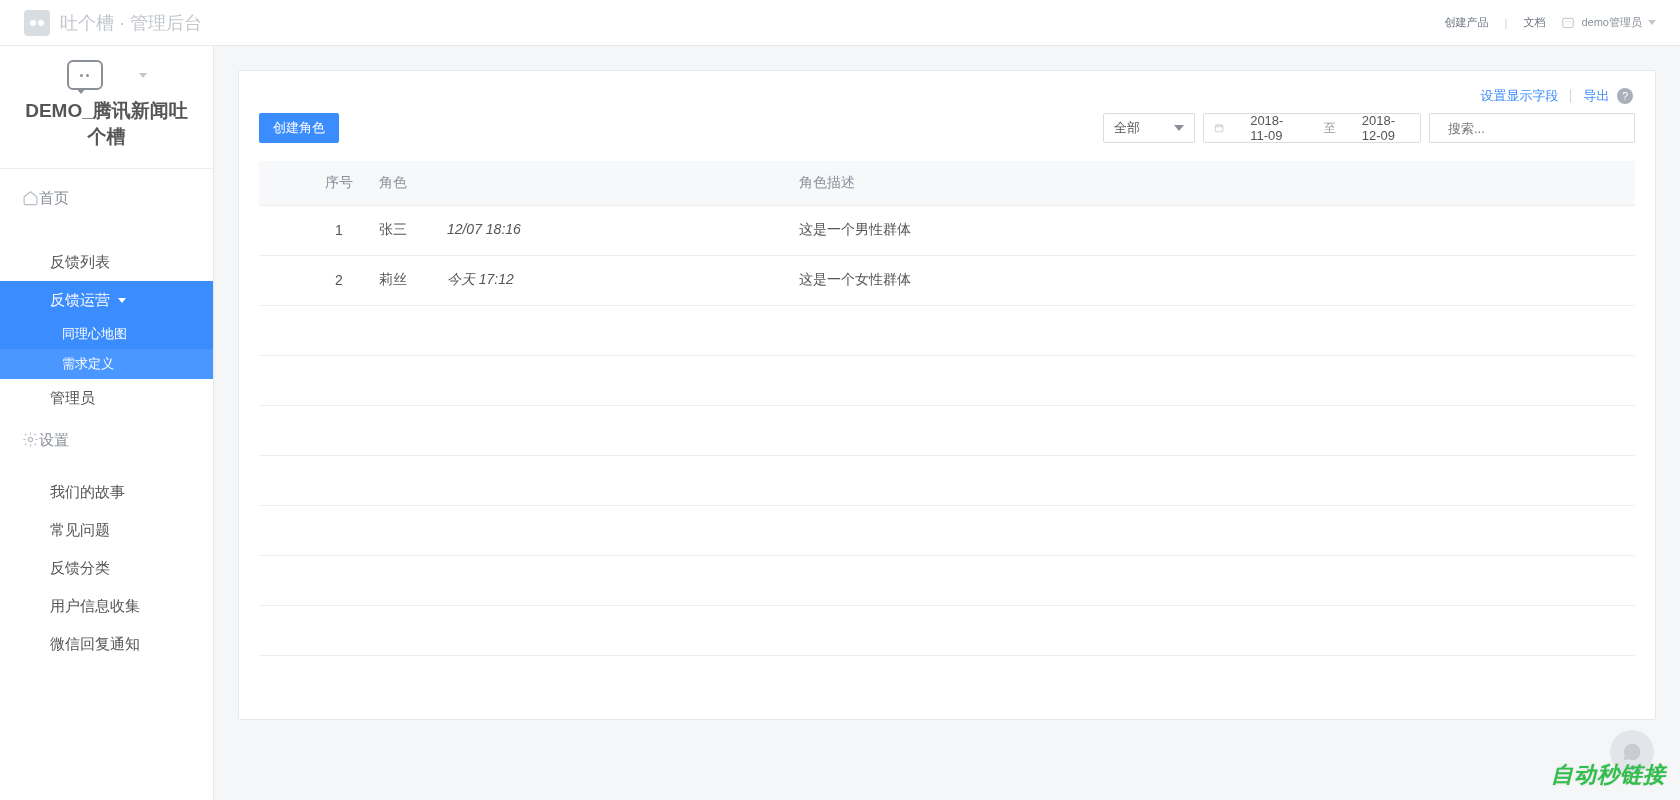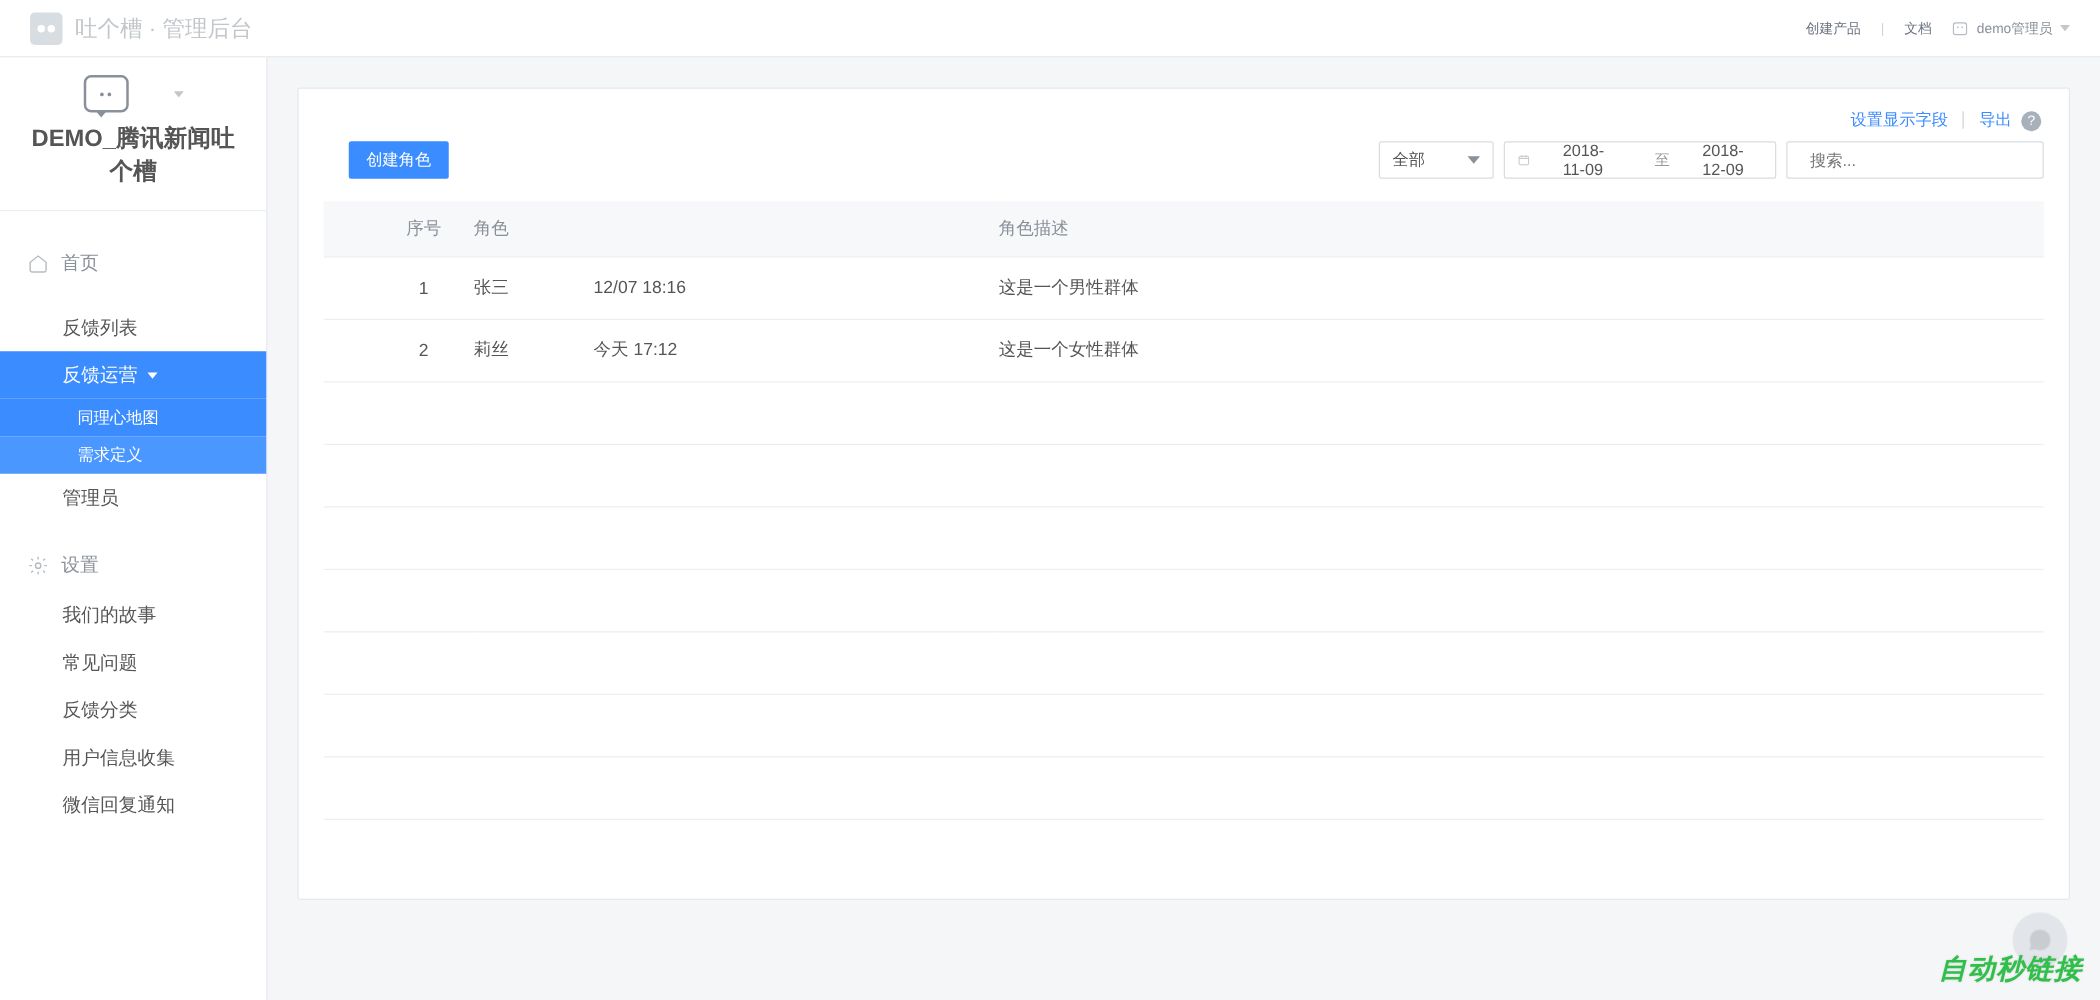--- a/index.html
+++ b/index.html
@@ -17,54 +17,54 @@
   .layout { display: flex; height: calc(800px - 46px); }
   .sidebar { width: 214px; background: #fff; border-right: 1px solid #e6e8eb; display: flex; flex-direction: column; }
   .proj { padding: 14px 16px 18px; border-bottom: 1px solid #eceef0; }
   .proj-icon-row { display: flex; align-items: center; justify-content: center; gap: 36px; margin-bottom: 8px; }
   .proj-title { font-size: 19px; color: #555; text-align: center; font-weight: 700; }
   .chat-icon { width: 36px; height: 30px; border: 2px solid #8a9099; border-radius: 6px; position: relative; display: flex; align-items: center; justify-content: center; }
   .chat-icon::after { content: ""; position: absolute; bottom: -6px; left: 7px; width: 0; height: 0; border-left: 5px solid transparent; border-right: 5px solid transparent; border-top: 6px solid #8a9099; }
   .chat-dots { display: flex; gap: 3px; }
   .chat-dots span { width: 3px; height: 3px; background: #8a9099; border-radius: 50%; }
   .nav { padding-top: 20px; font-size: 15px; color: #6b7280; }
-  .nav-section { padding: 0 22px; height: 42px; display: flex; align-items: center; gap: 10px; color: #8a9099; }
+  .nav-section { padding: 0 22px; height: 42px; display: flex; color: #8a9099; }
   .nav-item { padding: 0 22px 0 50px; height: 38px; display: flex; align-items: center; color: #555; cursor: pointer; }
   .nav-item.active-parent { background: #3b8cff; color: #fff; justify-content: flex-start; gap: 8px; }
   .nav-sub { padding: 0 22px 0 62px; height: 30px; display: flex; align-items: center; font-size: 13px; background: #4a97ff; color: #fff; cursor: pointer; }
   .nav-sub.current { background: #3b8cff; }
   .icon-home, .icon-box, .icon-gear { width: 17px; height: 17px; display: inline-block; }
   .ico { fill: none; stroke: #b6bcc3; stroke-width: 1.6; }
   
   .main { flex: 1; padding: 24px; overflow: auto; }
   .panel { background: #fff; border: 1px solid #e6e8eb; border-radius: 2px; min-height: 650px; padding: 18px 20px 0; position: relative; }
   .panel-top-links { position: absolute; top: 16px; right: 22px; display: flex; align-items: center; gap: 12px; font-size: 13px; color: #3b8cff; margin-left: 24px; }
   .panel-top-links .div { width: 1px; height: 14px; background: #d0d4d9; }
   .help-badge { width: 16px; height: 16px; border-radius: 50%; background: #a8b0b9; color: #fff; font-size: 11px; display: inline-flex; align-items: center; justify-content: center; margin-left: 4px; }
   .toolbar { display: flex; align-items: center; justify-content: space-between; margin-top: 24px; margin-bottom: 18px; }
-  .btn-primary { background: #3b8cff; color: #fff; border: none; height: 30px; padding: 0 14px; font-size: 13px; border-radius: 2px; cursor: pointer; margin-left: 20px; }
+  .btn-primary { background: #3b8cff; color: #fff; border: none; height: 30px; padding: 0 14px; font-size: 13px; border-radius: 2px; cursor: pointer; }
   .toolbar-right { display: flex; gap: 8px; }
   .select, .date-range, .search-box { height: 30px; border: 1px solid #d8dde2; background: #fff; border-radius: 2px; display: flex; align-items: center; font-size: 13px; color: #555; }
   .select { width: 92px; padding: 0 10px; justify-content: space-between; }
   .date-range { width: 218px; padding: 0 10px; gap: 26px; color: #555; }
   .date-range .to { color: #999; font-size: 12px; }
   .search-box { width: 206px; padding: 0 10px; gap: 8px; color: #999; }
   .search-box input { border: none; outline: none; font-size: 13px; flex: 1; color: #555; }
   .cal-ico, .search-ico { width: 14px; height: 14px; }
   .tri { width: 0; height: 0; border-left: 5px solid transparent; border-right: 5px solid transparent; border-top: 6px solid #8a9099; }
   .tri.small { border-left-width:4px; border-right-width:4px; border-top-width:5px; border-top-color:#fff; }
   
   .tbl { width: 100%; border-collapse: collapse; }
   .tbl th { background: #f7f8fa; color: #8a9099; font-weight: 400; font-size: 14px; text-align: left; height: 44px; border-bottom: 1px solid #eceef0; }
   .tbl td { height: 50px; border-bottom: 1px solid #eceef0; font-size: 14px; color: #555; }
   .tbl th:nth-child(1), .tbl td:nth-child(1) { width: 120px; text-align: center; padding-left: 40px; }
   .tbl th:nth-child(2), .tbl td:nth-child(2) { width: 420px; padding-left: 0; }
   .tbl td.role-cell { white-space: nowrap; }
   .tbl td.role-cell .rname { display: inline-block; min-width: 60px; }
-  .tbl td.role-cell .rtime { color: #555; margin-left: 32px; }
+  .tbl td.role-cell .rtime { color: #555; margin-left: 4px; font-style: italic; }
   .tbl tr.empty td { border-bottom: 1px solid #eceef0; }
   
   .float-badge { position: fixed; right: 26px; bottom: 26px; width: 44px; height: 44px; border-radius: 50%; background: #e2e5e9; display: flex; align-items: center; justify-content: center; color: #9aa1a9; font-size: 18px; }
   .watermark { position: fixed; right: 14px; bottom: 10px; font-size: 22px; font-weight: 700; font-style: italic; color: #2fbf4a; text-shadow: 0 0 2px rgba(0,0,0,.15); letter-spacing: 1px; pointer-events: none; }
   a.linkish { color: #6b7280; text-decoration: none; cursor: pointer; }
 </style>
 </head>
 <body>
 
 <div class="topbar">

